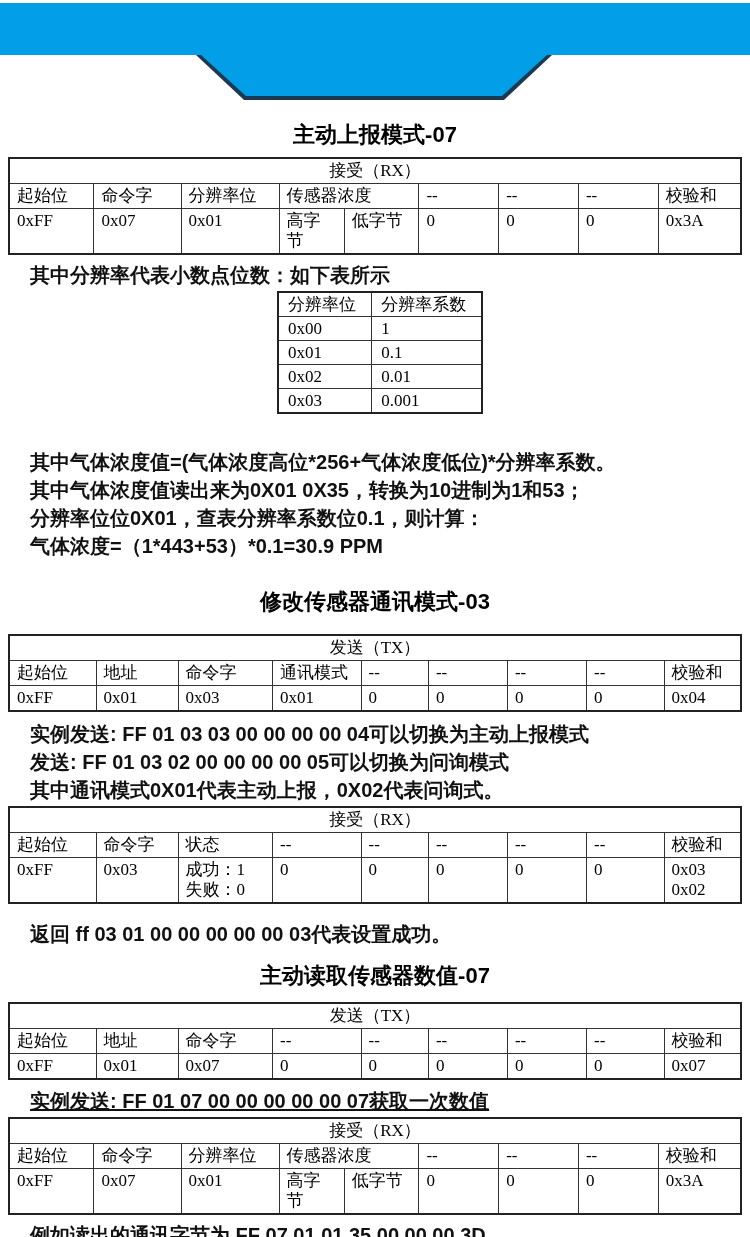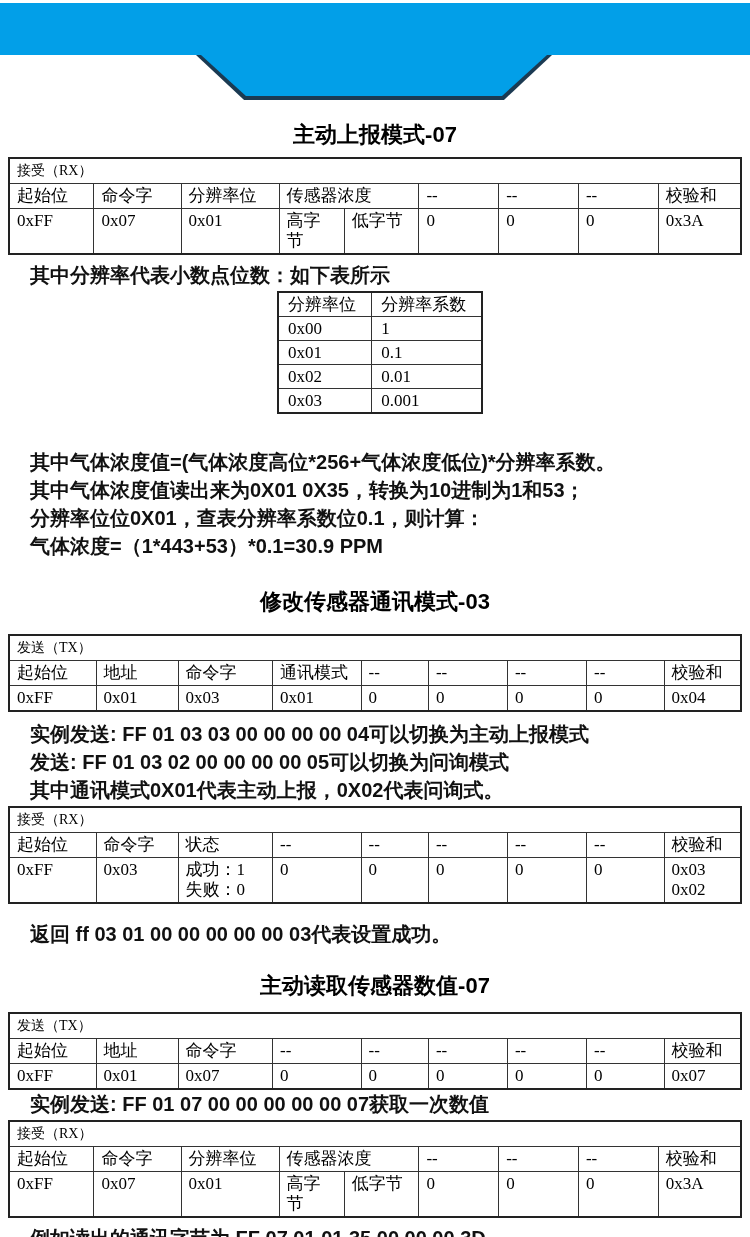--- a/index.html
+++ b/index.html
@@ -27,52 +27,52 @@
     font-size:50px; font-weight:bold; color:#fff; letter-spacing:5px;
     text-shadow:0 3px 3px rgba(0,0,0,0.40);
   }
   
   .sec-title {
     text-align:center; font-size:22px; font-weight:bold; color:#000;
     margin:0; line-height:28px;
   }
   .sec-title.s1 { margin-top:24px; }
   .sec-title.s2 { margin-top:28px; }
-  .sec-title.s3 { margin-top:24px; }
+  .sec-title.s3 { margin-top:14px; }
   
   table.proto {
     width:734px; margin-left:8px; border-collapse:collapse; table-layout:fixed;
     font-family:"Liberation Serif","DejaVu Serif",serif; font-size:17px; color:#000;
     border:2px solid #222;
   }
   table.proto td {
     border:1px solid #333; padding:2px 7px; line-height:20px;
     vertical-align:top; white-space:pre-line; overflow:hidden;
   }
-  table.proto td.group { font-size:14px; }
+  table.proto td.group { font-size:17px;text-align:center; }
   table.t1 { margin-top:8px; }
   table.t2 { margin-top:18px; }
   table.t3 { margin-top:2px; }
   table.t4 { margin-top:12px; }
   table.t5 { margin-top:2px; }
   
   table.res {
     width:206px; margin:2px 0 0 277px; border-collapse:collapse; table-layout:fixed;
     font-family:"Liberation Serif","DejaVu Serif",serif; font-size:17px; color:#000;
     border:2px solid #222;
   }
   table.res td { border:1px solid #333; padding:1px 9px; line-height:21px; }
   
   .note { font-size:20px; font-weight:bold; line-height:28px; margin:6px 0 0 30px; }
   .para p { font-size:20px; font-weight:bold; line-height:28px; margin:0 0 0 30px; }
   .para.calc { margin-top:34px; }
   .para.send2 { margin-top:8px; }
   .para.final { margin-top:6px; }
   .note.result { margin-top:16px; }
-  .note.send3 { margin-top:0; }
+  .note.send3 { margin-top:7px;text-decoration:underline; }
 </style>
 </head>
 <body>
 
 <div class="banner">
   <div class="banner-bar"></div>
   <div class="trap-shadow"></div>
   <div class="trap"></div>
 </div>
 

